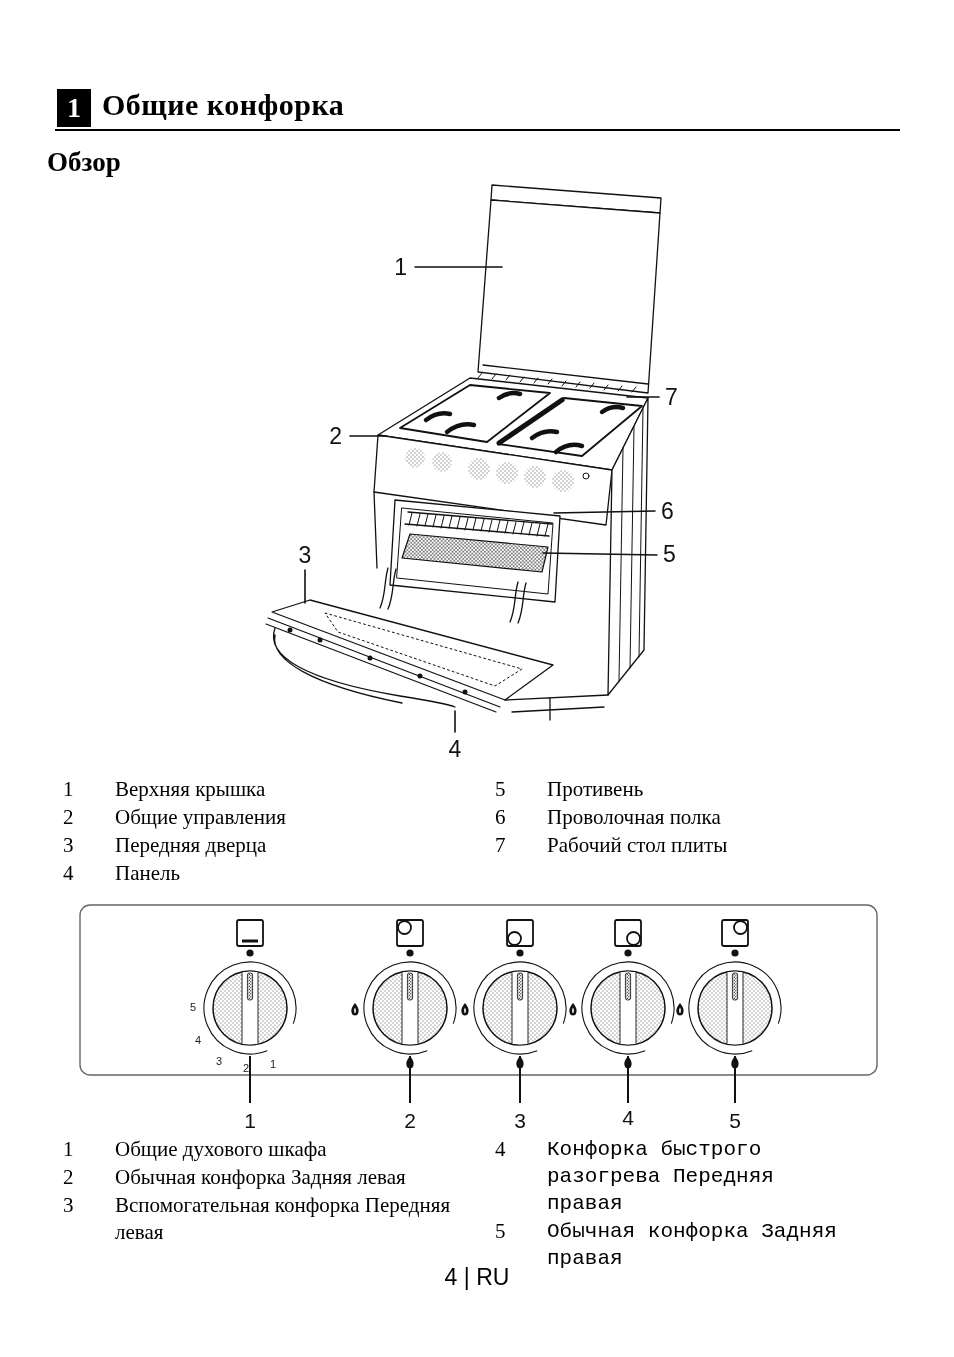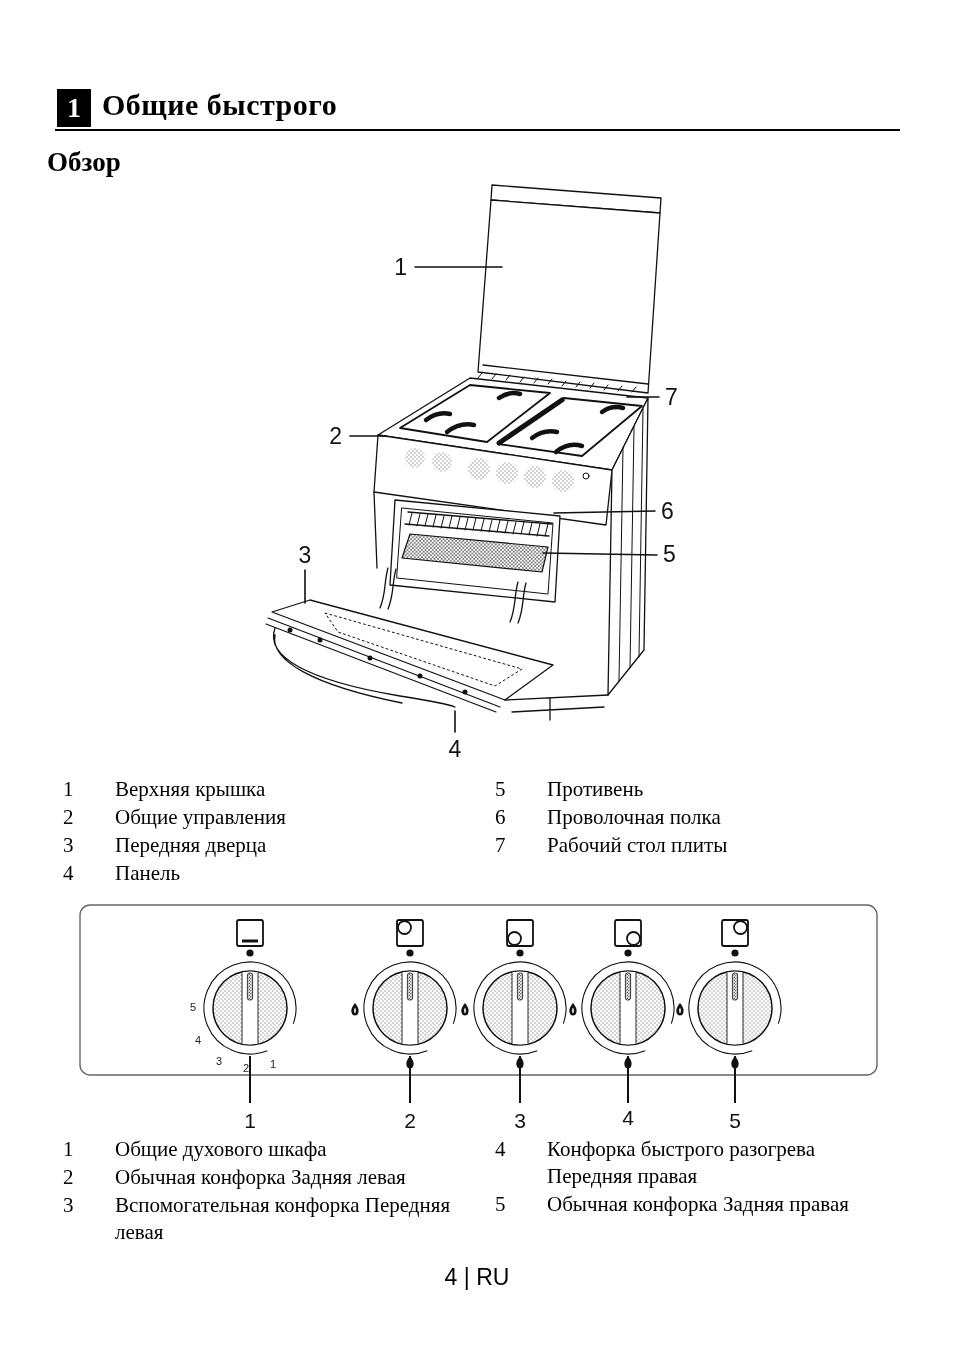--- a/index.html
+++ b/index.html
@@ -18,36 +18,36 @@
   }
   .head-rule{position:absolute;left:55px;top:129px;width:845px;height:2px;background:#000;}
   .sub-title{position:absolute;left:47px;top:147px;margin:0;font-size:27px;font-weight:bold;}
   svg{position:absolute;}
   .legend{position:absolute;font-size:21px;line-height:27px;}
   .lrow{display:flex;margin-bottom:1px;}
   .lnum{width:52px;flex:none;}
   .llabel{display:block;}
   .ov .llabel{width:350px;}
   .cpl .llabel{width:346px;}
-  .cpr .llabel{width:312px;}
+  .cpr .llabel{width:312px;font-family:Liberation Mono, monospace;}
   .footer{
     position:absolute;left:0;top:1264px;width:954px;text-align:center;
     font-family:"Liberation Sans",sans-serif;font-size:23px;
   }
   .callout-text{font-family:"Liberation Sans",sans-serif;font-size:23px;fill:#111;}
   .scale-num{font-family:"Liberation Sans",sans-serif;font-size:11px;fill:#222;}
   .knob-num{font-family:"Liberation Sans",sans-serif;font-size:21px;fill:#111;}
 </style>
 </head>
 <body>
 
 <div class="page">
 
   <div class="sec-badge">1</div>
-  <h1 class="sec-title">Общие быстрого</h1>
+  <h1 class="sec-title">Общие конфорка</h1>
   <div class="head-rule"></div>
   <h2 class="sub-title">Обзор</h2>
 
   <svg style="left:250px;top:180px;width:470px;height:580px" viewBox="0 0 470 580">
     <defs>
       <pattern id="ht-panel" width="4" height="4" patternUnits="userSpaceOnUse">
         <rect width="4" height="4" fill="#fff"></rect>
         <circle cx="1" cy="1" r="0.8" fill="#9a9a9a"></circle>
         <circle cx="3" cy="3" r="0.8" fill="#9a9a9a"></circle>
       </pattern>

